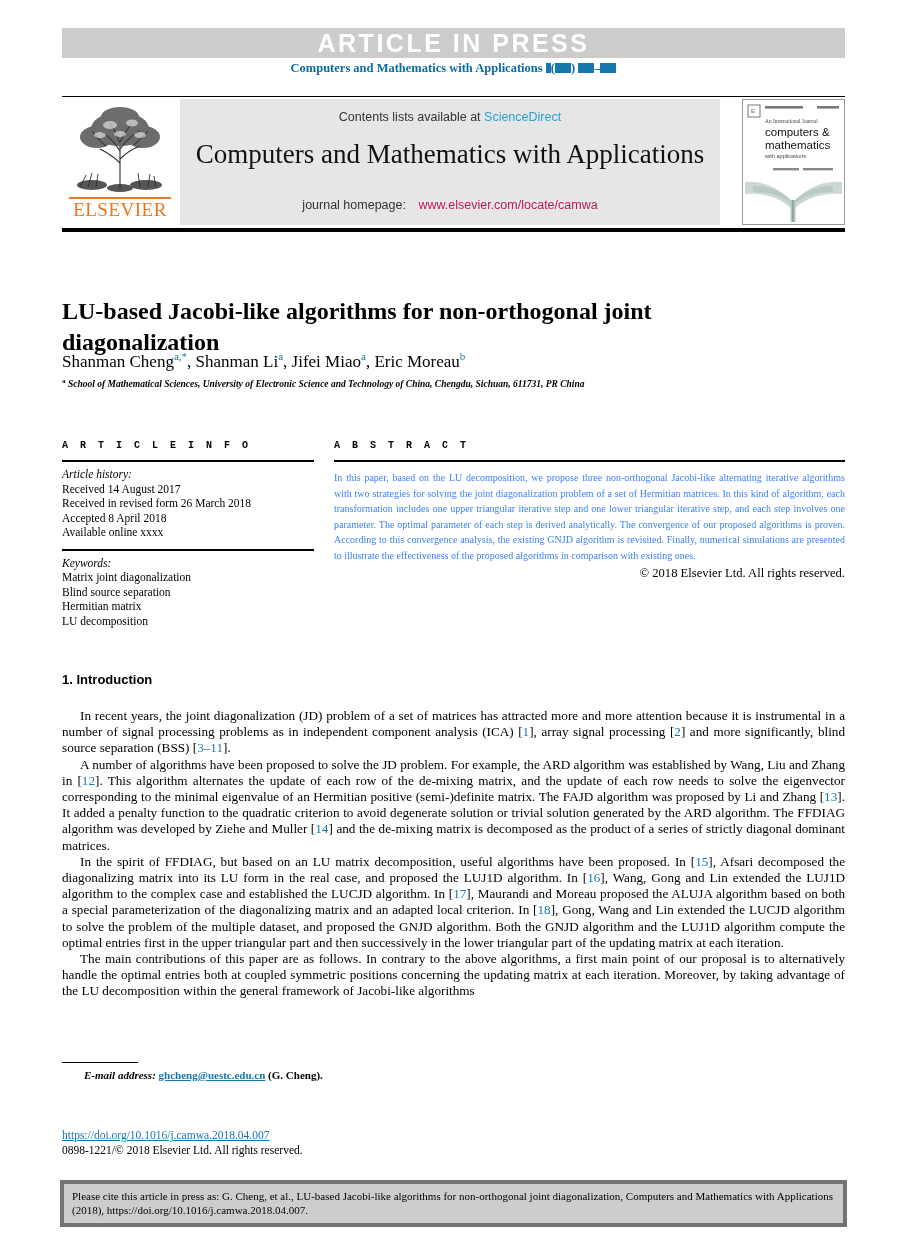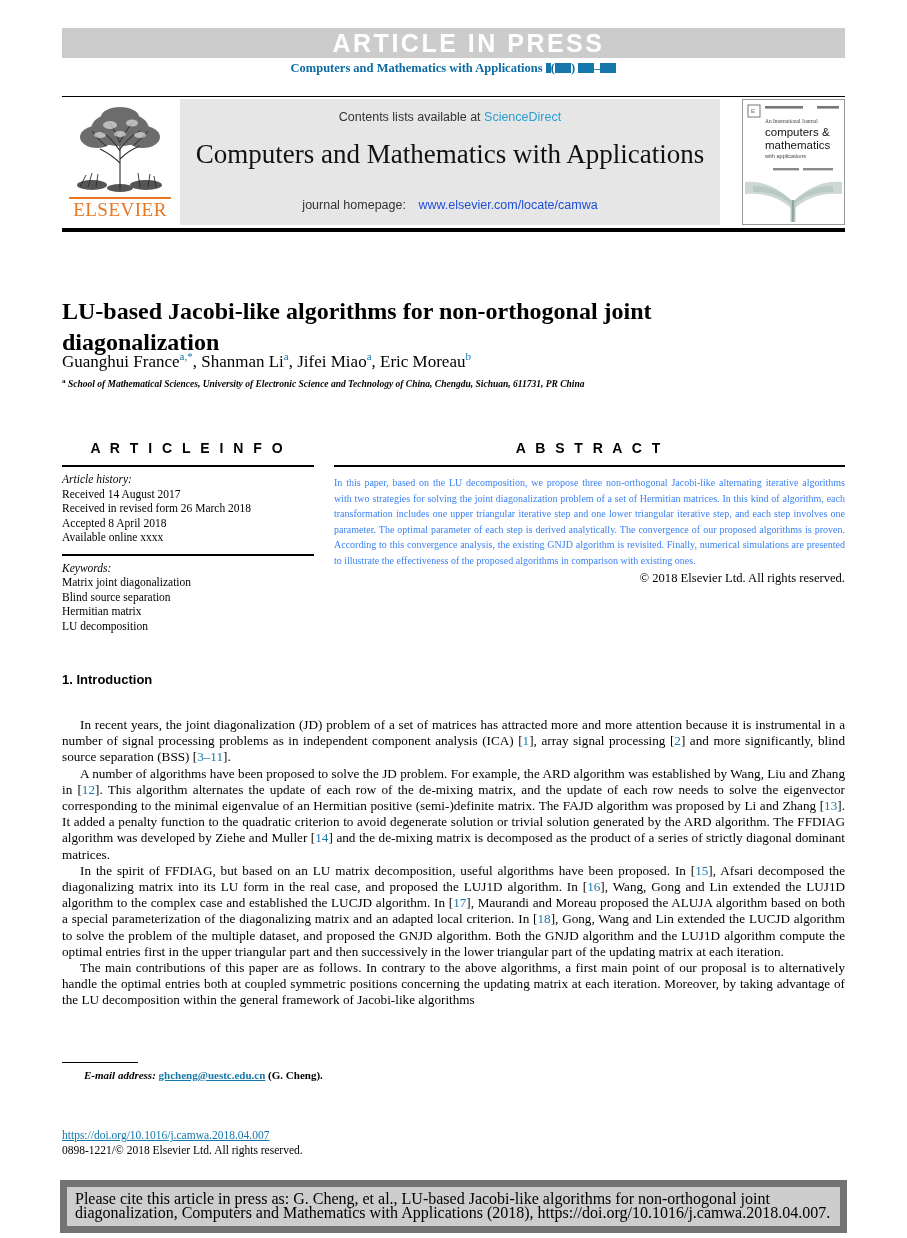--- a/index.html
+++ b/index.html
@@ -33,21 +33,20 @@
     position: absolute;
     left: 0; top: 0;
     width: 783px;
     text-align: center;
     font-family: "Liberation Sans", "DejaVu Sans", sans-serif;
     font-weight: bold;
     font-size: 25px;
     letter-spacing: 2.5px;
     line-height: 30px;
     color: #ffffff;
-    padding-left: 15px;
   }
   .aip-journal {
     position: absolute;
     left: 62px; top: 61px;
     width: 783px;
     text-align: center;
     font-family: "Liberation Serif", serif;
     font-weight: bold;
     font-size: 12.5px;
     color: #0a6ca3;
@@ -123,21 +122,21 @@
   }
   .homepage-line {
     position: absolute;
     left: 0; top: 99px;
     width: 540px;
     text-align: center;
     font-family: "Liberation Sans", "DejaVu Sans", sans-serif;
     font-size: 12.5px;
     color: #333333;
   }
-  .homepage-line a { color: #1d4ed8; text-decoration: none; margin-left: 9px; }
+  .homepage-line a { color: #be185d; text-decoration: none; margin-left: 9px; }
   .cover-thumb {
     position: absolute;
     left: 680px; top: 0;
     width: 103px; height: 126px;
     border: 1px solid #999999;
     box-sizing: border-box;
     background: #ffffff;
     overflow: hidden;
   }
   .mast-rule-bot {
@@ -182,26 +181,25 @@
   
   .info-abs {
     position: absolute;
     left: 62px; top: 440px;
     width: 783px;
   }
   .col-left { position: absolute; left: 0; top: 0; width: 252px; }
   .col-right { position: absolute; left: 272px; top: 0; width: 511px; }
 
   .sec-label {
-    font-family: Liberation Sans, sans-serif;
+    font-family: Liberation Mono, monospace;
     font-weight: bold;
-    font-size: 14px;
+    font-size: 10px;
     letter-spacing: 3px;
     color: #000000;
-    text-align: center;
   }
   .rule-med {
     height: 2px; background: #000000;
     margin-top: 9px;
   }
   .hist-block {
     margin-top: 5px;
     font-family: "Liberation Serif", serif;
     font-size: 11.5px;
     line-height: 14.5px;
@@ -243,21 +241,21 @@
   }
   .para {
     font-family: "Liberation Serif", "DejaVu Serif", serif;
     font-size: 13.2px;
     line-height: 16.2px;
     text-align: justify;
     text-indent: 18px;
     color: #000000;
     margin: 0;
   }
-  .para.first { margin-top: 30px; }
+  .para.first { margin-top: 21px; }
   .ref { color: #1577ab; }
 
   
   .foot-rule {
     position: absolute;
     left: 62px; top: 1062px;
     width: 76px; height: 1px;
     background: #000000;
   }
   .footnotes {
@@ -281,25 +279,25 @@
     line-height: 14.5px;
   }
   .doi-link { color: #1577ab; text-decoration: underline; }
 
   
   .cite-box {
     position: absolute;
     left: 60px; top: 1180px;
     width: 787px;
     box-sizing: border-box;
-    border: 7px solid #737373;
+    border: 4px solid #737373;
     background: #cdcdcd;
     padding: 5px 8px 6px 8px;
     font-family: "Liberation Serif", serif;
-    font-size: 16px;
+    font-size: 11px;
     line-height: 14px;
     color: #000000;
   }
 </style>
 </head>
 <body>
 
 <div class="page">
 
   <div class="aip-band">
@@ -390,21 +388,21 @@
         <rect x="47.5" y="100" width="5" height="22" fill="#b7c8c4"></rect>
         <rect x="49" y="100" width="2" height="22" fill="#8fa6a2"></rect>
       </svg>
     </div>
   </div>
   <div class="mast-rule-bot"></div>
 
   <h1 class="title">LU-based Jacobi-like algorithms for non-orthogonal joint diagonalization</h1>
 
   <div class="authors">
-    <span>Guanghui France</span><span class="aff-marker">a,*</span>,
+    <span>Shanman Cheng</span><span class="aff-marker">a,*</span>,
     <span>Shanman Li</span><span class="aff-marker">a</span>,
     <span>Jifei Miao</span><span class="aff-marker">a</span>,
     <span>Eric Moreau</span><span class="aff-marker">b</span>
   </div>
 
   <div class="affils">
     <div>
       <sup>a</sup>
       <span>School of Mathematical Sciences, University of Electronic Science and Technology of China, Chengdu, Sichuan, 611731, PR China</span>
     </div>

